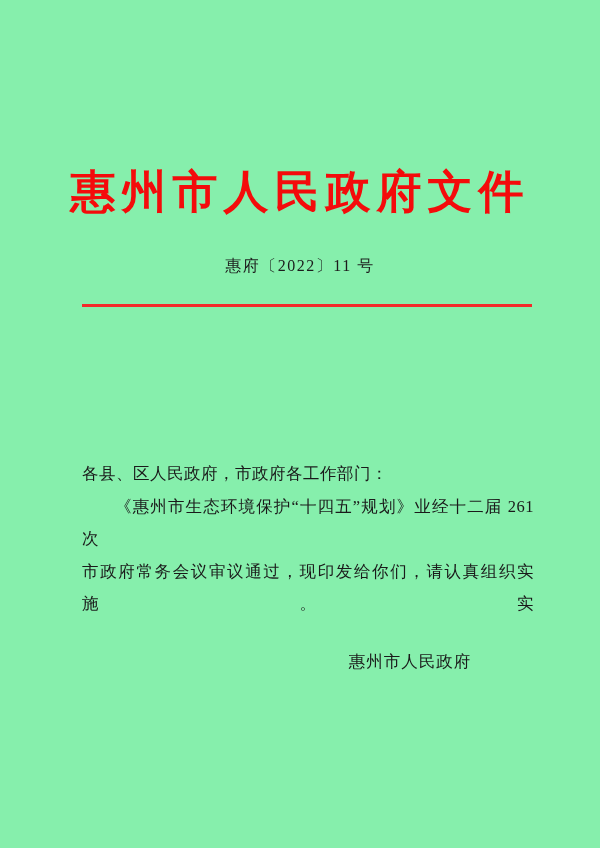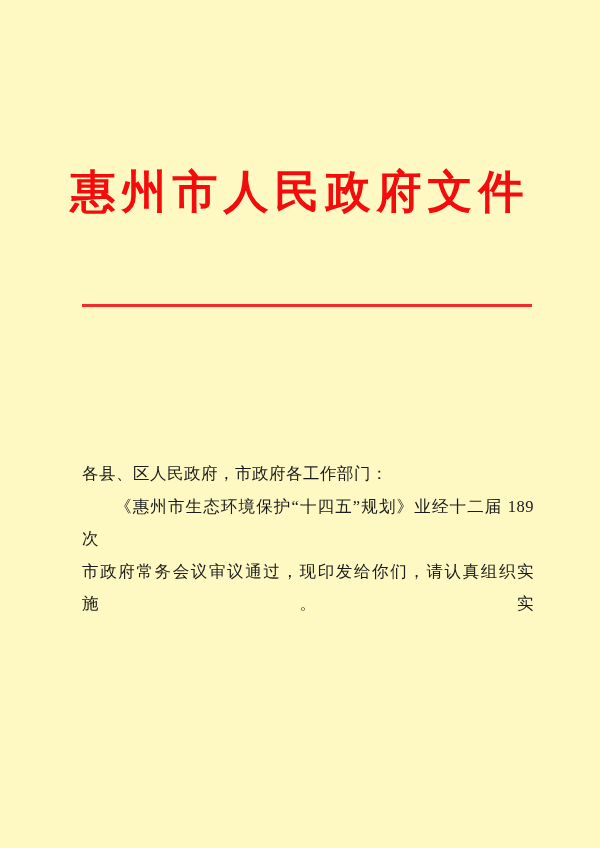--- a/index.html
+++ b/index.html
@@ -5,21 +5,21 @@
   * { margin: 0; padding: 0; box-sizing: border-box; }
   html, body { background: #ffffff; }
   body {
     font-family: "Liberation Serif", "DejaVu Serif", serif;
     width: 600px; height: 848px;
     position: relative; overflow: hidden;
   }
   .page {
     position: absolute; left: 0; top: 0;
     width: 600px; height: 848px;
-    background: #fef9c3;
+    background: #86efac;
   }
   .header-title {
     position: absolute; top: 162px; left: 0; right: 0;
     text-align: center;
     font-size: 45px; line-height: 60px;
     font-weight: bold;
     letter-spacing: 6px;
     color: #f40b0b;
     white-space: nowrap;
   }
@@ -65,28 +65,30 @@
     color: #1a1a1a;
   }
 </style>
 </head>
 <body>
 
 <div class="page">
 
   <div class="header-title">惠州市人民政府文件</div>
 
+  <div class="doc-number">惠府〔2022〕11 号</div>
 
   <div class="red-line"></div>
 
   <div class="notice-title">
   </div>
 
   <div class="body-text">
     <div class="line">各县、区人民政府，市政府各工作部门：</div>
-    <div class="line indent justify">《惠州市生态环境保护“十四五”规划》业经十二届 189 次</div>
+    <div class="line indent justify">《惠州市生态环境保护“十四五”规划》业经十二届 261 次</div>
     <div class="line justify">市政府常务会议审议通过，现印发给你们，请认真组织实施。实</div>
   </div>
 
   <div class="signature-block">
+    <div>惠州市人民政府</div>
   </div>
 
 </div>
 
 </body></html>

